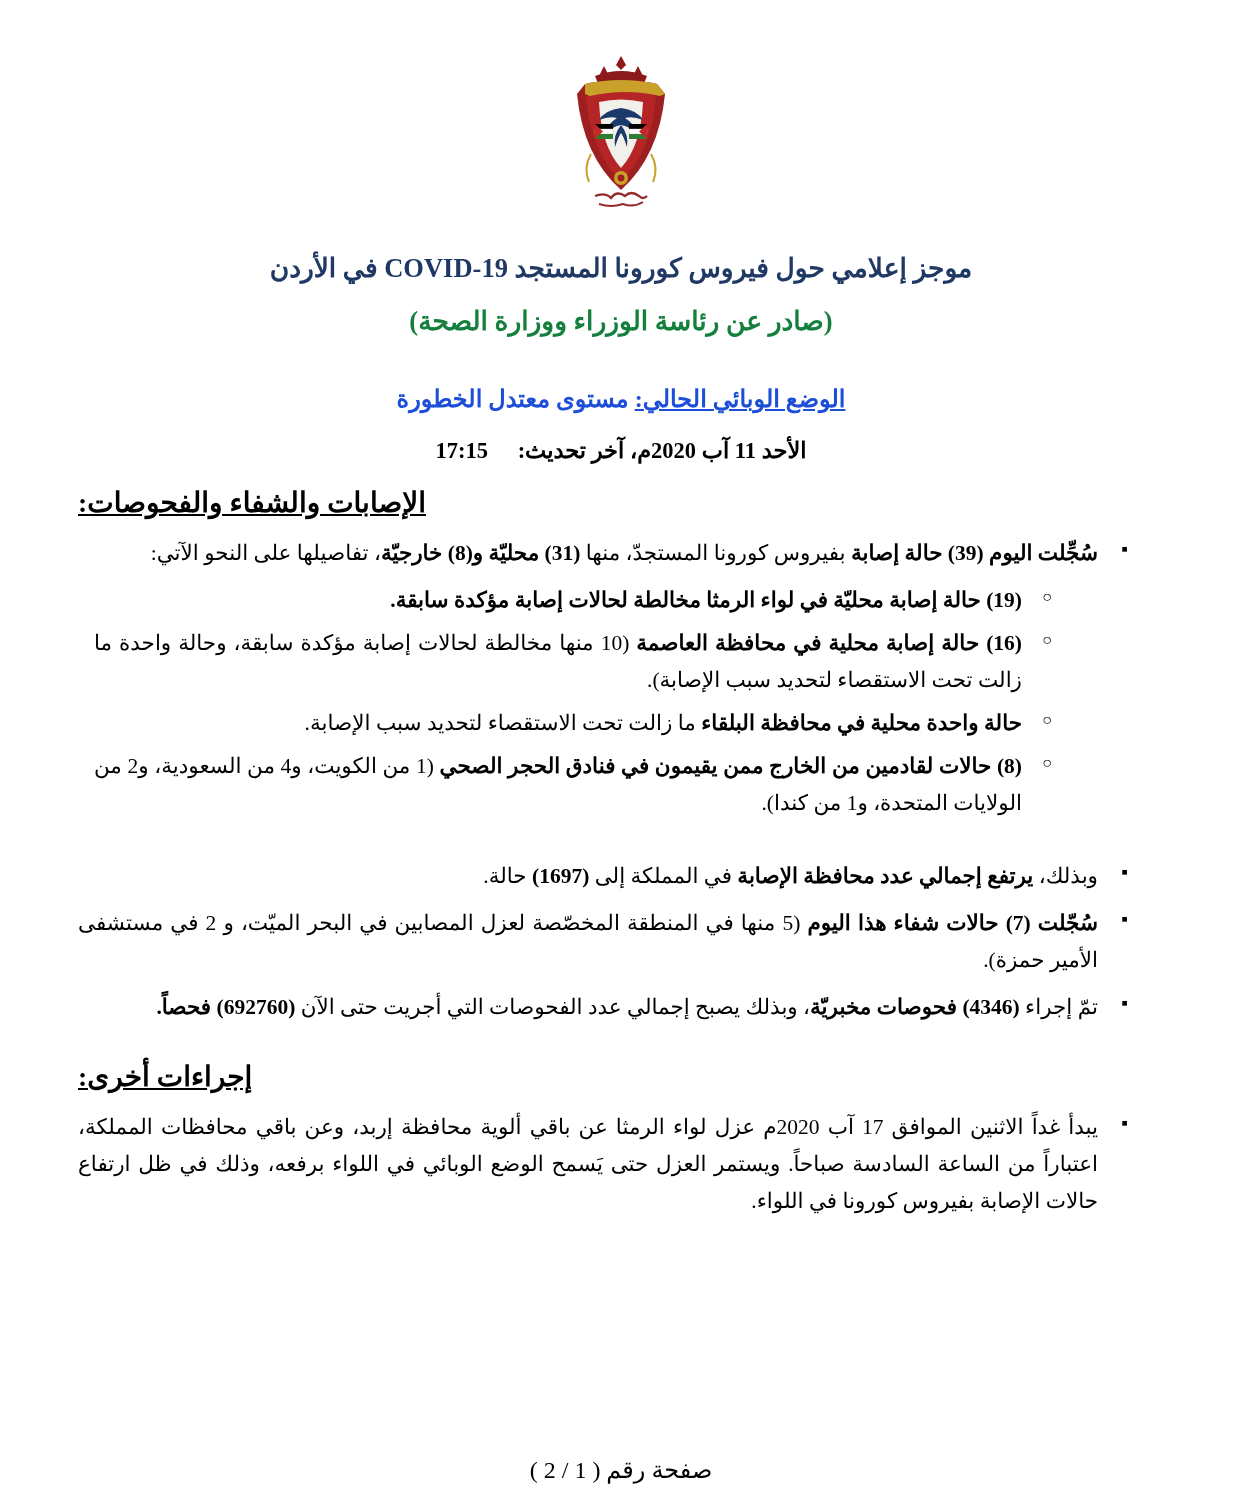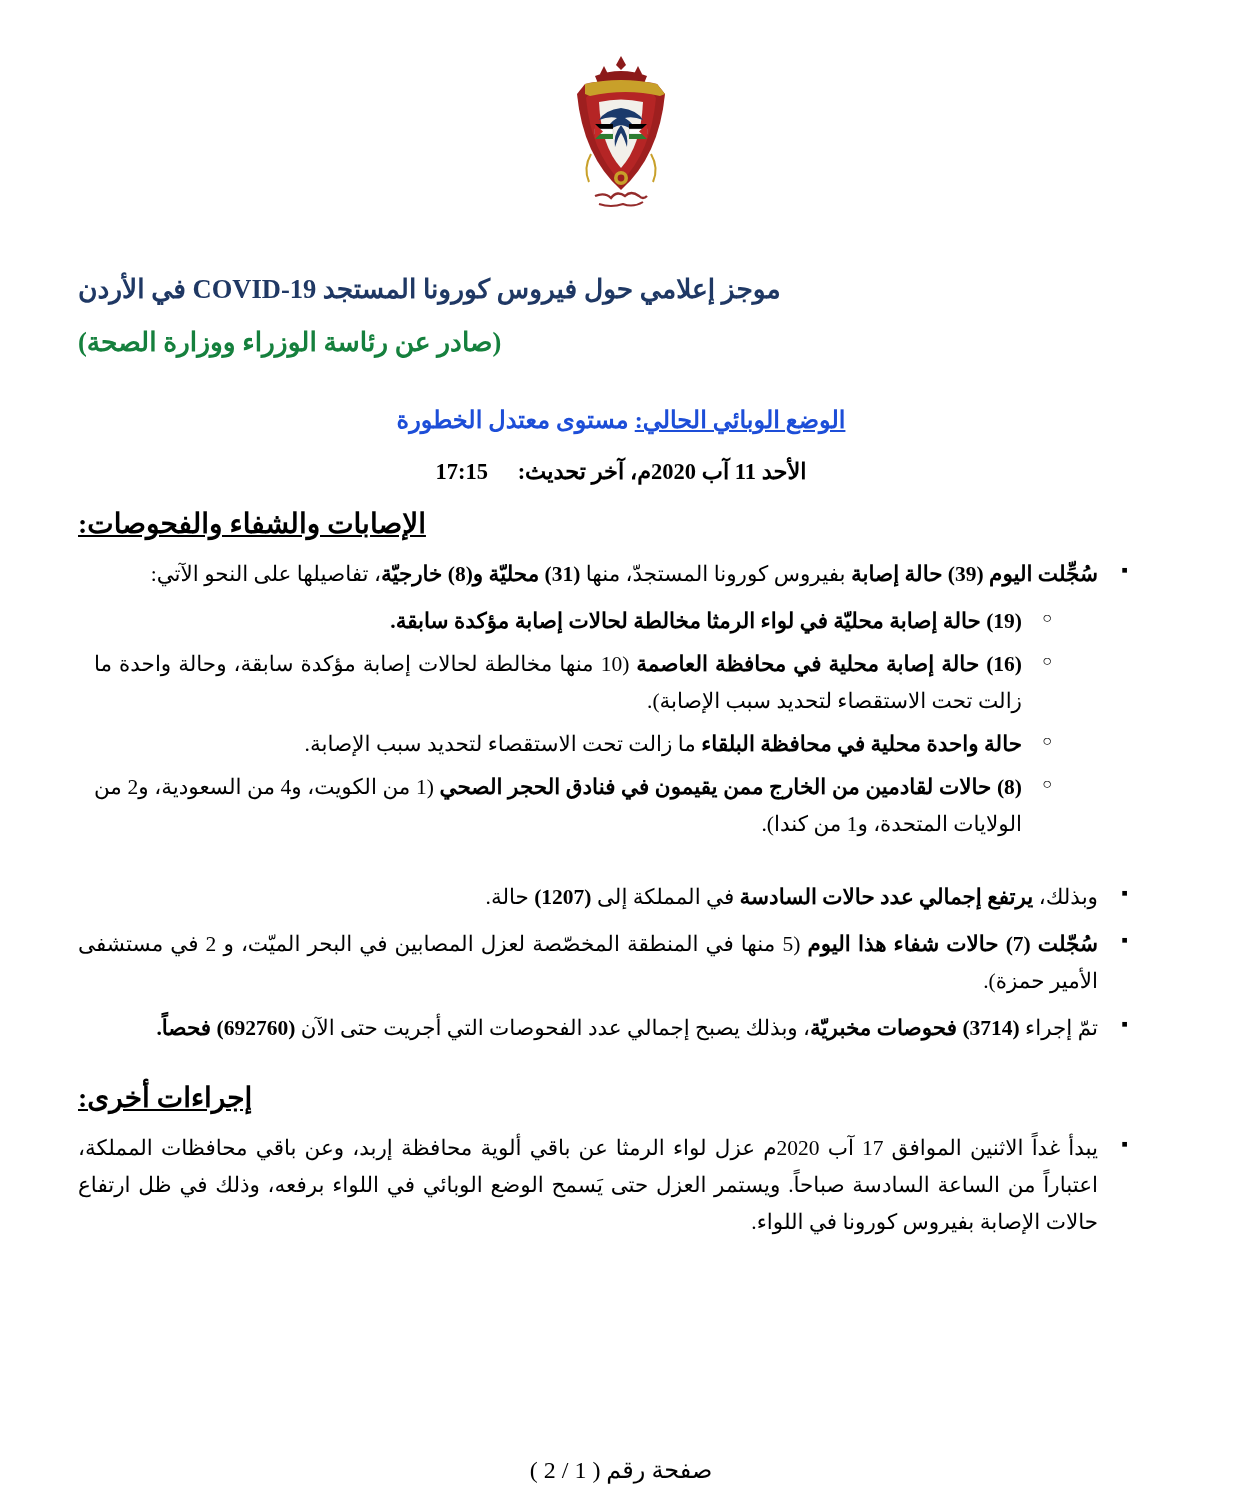--- a/index.html
+++ b/index.html
@@ -34,22 +34,22 @@
   }
   .emblem {
     width: 132px;
     height: 165px;
     position: relative;
   }
   .emblem svg { display: block; }
 
   
   .title-block {
-    text-align: left;
-    margin-top: 54px;
+    text-align: center;
+    margin-top: 33px;
   }
   .doc-title {
     font-size: 26.5px;
     font-weight: bold;
     color: #1f3864;
     line-height: 1.55;
     letter-spacing: 0;
   }
   .doc-subtitle {
     font-size: 26.5px;
@@ -242,29 +242,29 @@
         </li>
         <li>
           <b>(8) حالات لقادمين من الخارج ممن يقيمون في فنادق الحجر الصحي</b><span> (1 من الكويت، و4 من السعودية، و2 من الولايات المتحدة، و1 من كندا).</span>
         </li>
       </ul>
     </li>
 
     <div class="spacer-10"></div>
 
     <li>
-      <span>وبذلك، </span><b>يرتفع إجمالي عدد حالات السادسة</b><span> في المملكة إلى </span><b>(1207)</b><span> حالة.</span>
+      <span>وبذلك، </span><b>يرتفع إجمالي عدد محافظة الإصابة</b><span> في المملكة إلى </span><b>(1697)</b><span> حالة.</span>
     </li>
 
     <li>
       <b>سُجّلت (7) حالات شفاء هذا اليوم</b><span> (5 منها في المنطقة المخصّصة لعزل المصابين في البحر الميّت، و 2 في مستشفى الأمير حمزة).</span>
     </li>
 
     <li>
-      <span>تمّ إجراء </span><b>(3714) فحوصات مخبريّة</b><span>، وبذلك يصبح إجمالي عدد الفحوصات التي أجريت حتى الآن </span><b>(692760) فحصاً.</b>
+      <span>تمّ إجراء </span><b>(4346) فحوصات مخبريّة</b><span>، وبذلك يصبح إجمالي عدد الفحوصات التي أجريت حتى الآن </span><b>(692760) فحصاً.</b>
     </li>
   </ul>
 
   <div class="section-heading second">إجراءات أخرى:</div>
 
   <ul class="level1">
     <li>
       <span>يبدأ غداً الاثنين الموافق 17 آب 2020م عزل لواء الرمثا عن باقي ألوية محافظة إربد، وعن باقي محافظات المملكة، اعتباراً من الساعة السادسة صباحاً. ويستمر العزل حتى يَسمح الوضع الوبائي في اللواء برفعه، وذلك في ظل ارتفاع حالات الإصابة بفيروس كورونا في اللواء.</span>
     </li>
   </ul>

